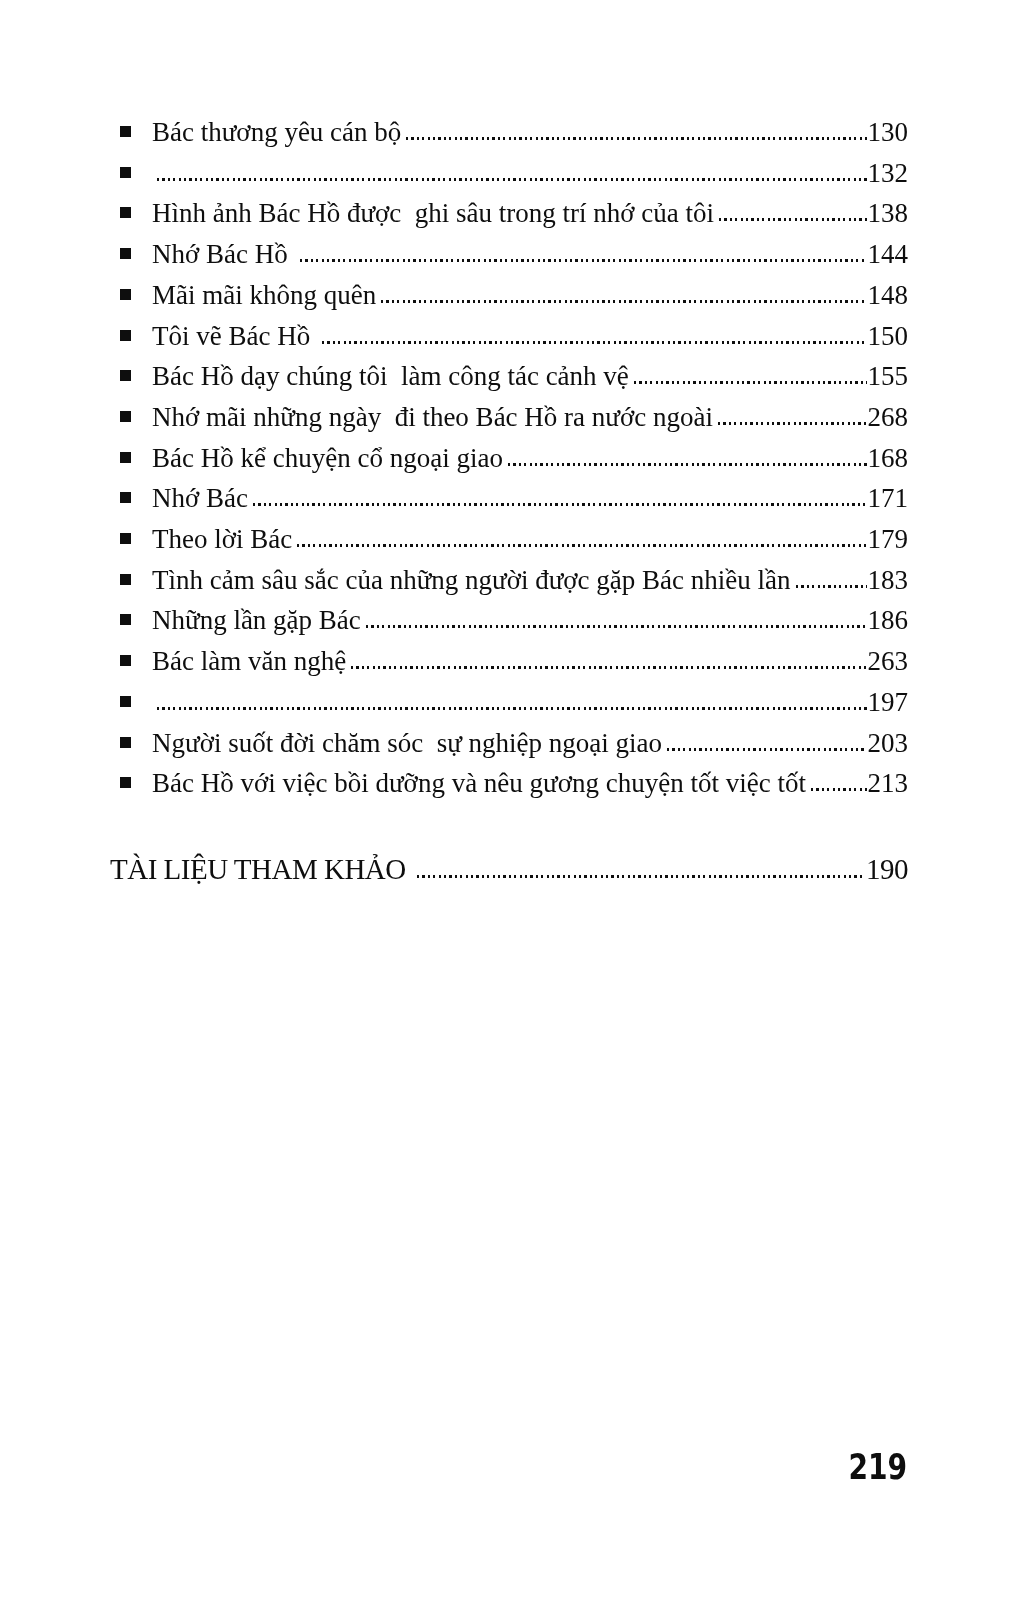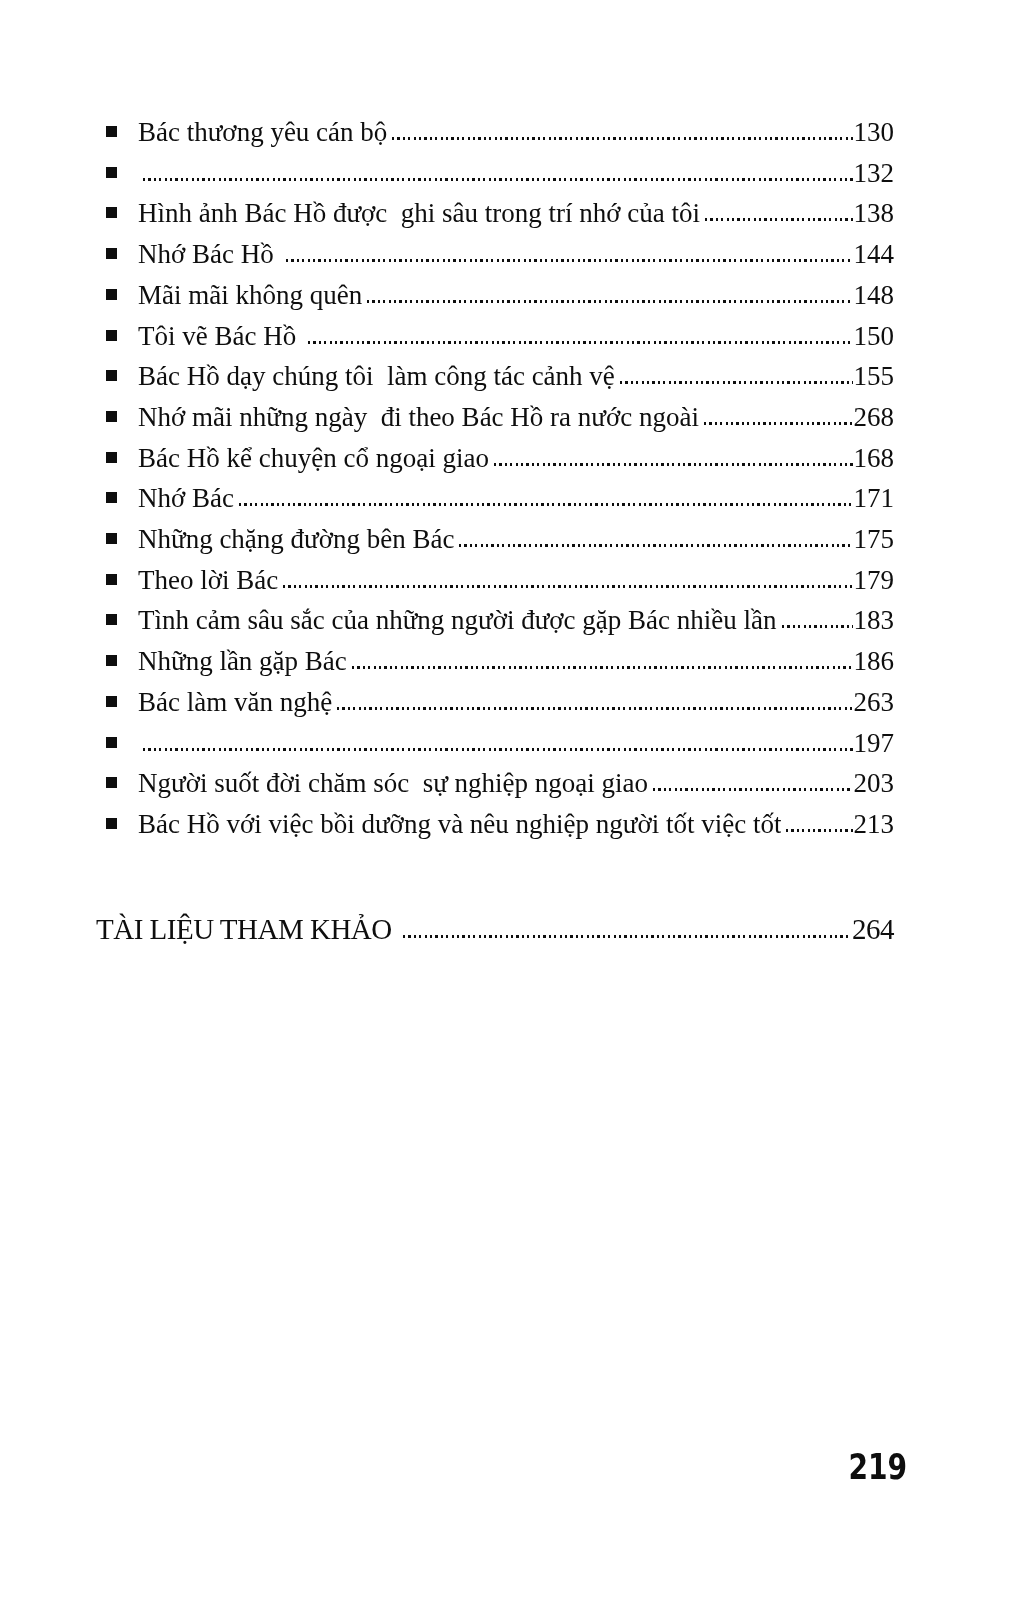--- a/index.html
+++ b/index.html
@@ -7,21 +7,21 @@
     position: relative;
     width: 1025px;
     height: 1614px;
     background: #ffffff;
     overflow: hidden;
     font-family: "Liberation Serif", "DejaVu Serif", serif;
     color: #0e0e0e;
   }
   .content {
     position: absolute;
-    left: 96px;
+    left: 110px;
     top: 112px;
     width: 798px;
   }
   .toc-row {
     display: flex;
     align-items: baseline;
     line-height: 40.7px;
     font-size: 27px;
     padding-left: 10px;
   }
@@ -49,21 +49,21 @@
     top: -1px;
     background-image: repeating-linear-gradient(
       to right, #0e0e0e 0px, #0e0e0e 2.2px, transparent 2.2px, transparent 5.4px);
   }
   .toc-page {
     flex: 0 0 auto;
     text-align: right;
     white-space: nowrap;
   }
   .reference-row {
-    margin-top: 64px;
+    margin-top: 45px;
     padding-left: 0;
     font-size: 29px;
     letter-spacing: -0.5px;
   }
   .reference-row .toc-title { letter-spacing: -0.5px; }
   .folio {
     position: absolute;
     top: 1449px;
     right: 118px;
     font-family: "DejaVu Sans", "Liberation Sans", sans-serif;
@@ -144,26 +144,20 @@
     <span class="toc-page">168</span>
   </div>
 
   <div class="toc-row">
     <span class="bullet"></span>
     <span class="toc-title">Nhớ Bác</span>
     <span class="leader"></span>
     <span class="toc-page">171</span>
   </div>
 
-  <div class="toc-row">
-    <span class="bullet"></span>
-    <span class="toc-title">Những chặng đường bên Bác</span>
-    <span class="leader"></span>
-    <span class="toc-page">175</span>
-  </div>
 
   <div class="toc-row">
     <span class="bullet"></span>
     <span class="toc-title">Theo lời Bác</span>
     <span class="leader"></span>
     <span class="toc-page">179</span>
   </div>
 
   <div class="toc-row">
     <span class="bullet"></span>
@@ -194,25 +188,25 @@
 
   <div class="toc-row">
     <span class="bullet"></span>
     <span class="toc-title">Người suốt đời chăm sóc  sự nghiệp ngoại giao</span>
     <span class="leader"></span>
     <span class="toc-page">203</span>
   </div>
 
   <div class="toc-row">
     <span class="bullet"></span>
-    <span class="toc-title">Bác Hồ với việc bồi dưỡng và nêu nghiệp người tốt việc tốt</span>
+    <span class="toc-title">Bác Hồ với việc bồi dưỡng và nêu gương chuyện tốt việc tốt</span>
     <span class="leader"></span>
     <span class="toc-page">213</span>
   </div>
 <div class="toc-row reference-row">
       <span class="toc-title">TÀI LIỆU THAM KHẢO </span>
       <span class="leader"></span>
-      <span class="toc-page">264</span>
+      <span class="toc-page">190</span>
     </div>
   </div>
 
   <div class="folio">219</div>
 </div>
 
 </body></html>

